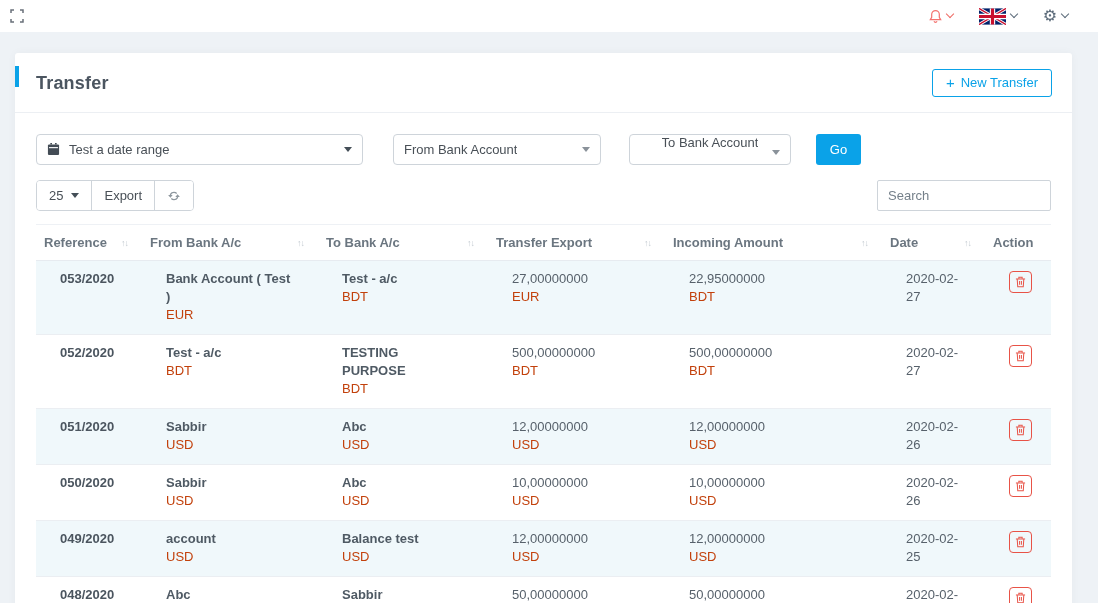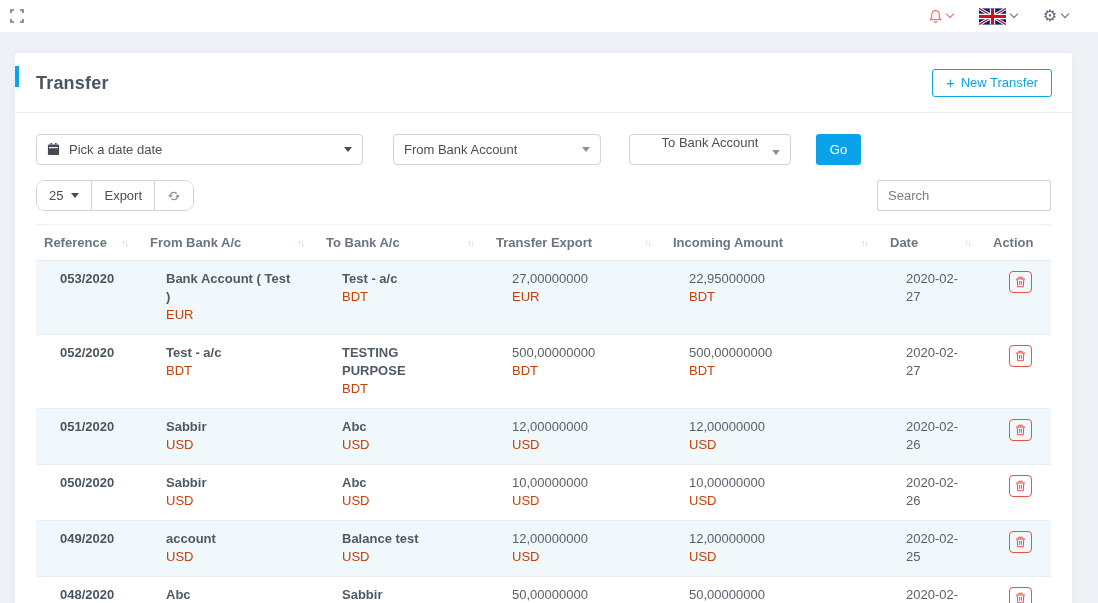--- a/index.html
+++ b/index.html
@@ -50,21 +50,21 @@
   .fake-select .lbl { white-space:nowrap; overflow:hidden; }
   .caret { width:0; height:0; border-left:4px solid transparent; border-right:4px solid transparent;
            border-top:5px solid #444e57; margin-left:auto; }
   .caret.light { border-top-color:#8a929a; }
   .btn-go {
     height:31px; width:45px; background:#0aa2e8; color:#fff; border:none; border-radius:3px;
     font-size:13px; cursor:pointer; font-family:inherit;
   }
   
   .toolbar { display:flex; align-items:center; justify-content:space-between; margin:15px 21px 13px; }
-  .btn-group { display:flex; border:1px solid #ced4da; border-radius:9px; overflow:hidden; height:31px; }
+  .btn-group { display:flex; border:1px solid #ced4da; border-radius:4px; overflow:hidden; height:31px; }
   .bg-seg { display:flex; align-items:center; background:#fff; color:#495057; cursor:pointer;
             padding:0 12px; border-left:1px solid #ced4da; font-size:13px; }
   .bg-seg:first-child { border-left:none; }
   .pagesize { gap:8px; }
   .search-input {
     width:174px; height:31px; border:1px solid #ced4da; border-radius:2px; padding:0 10px;
     font-size:13px; color:#495057; font-family:inherit; outline:none;
   }
   .search-input::placeholder { color:#75808a; }
   
@@ -143,21 +143,21 @@
 
   <div class="filters">
     <div class="fake-select daterange">
       <span style="display:flex;">
         <svg width="13" height="13" viewBox="0 0 14 14">
           <path fill="#434c55" d="M3.6 0h1.8v1.7H3.6zM8.6 0h1.8v1.7H8.6z"></path>
           <rect x="1" y="1.5" width="12" height="11.5" rx="1.2" fill="#434c55"></rect>
           <rect x="2.2" y="4.4" width="9.6" height="1.2" fill="#ffffff"></rect>
         </svg>
       </span>
-      <span class="lbl">Pick a date date</span>
+      <span class="lbl">Test a date range</span>
       <span class="caret"></span>
     </div>
     <div class="fake-select sel-from">
       <span class="lbl">From Bank Account</span>
       <span class="caret light"></span>
     </div>
     <div class="fake-select sel-to">
       <span class="lbl">To Bank Account</span>
       <span class="caret light"></span>
     </div>

